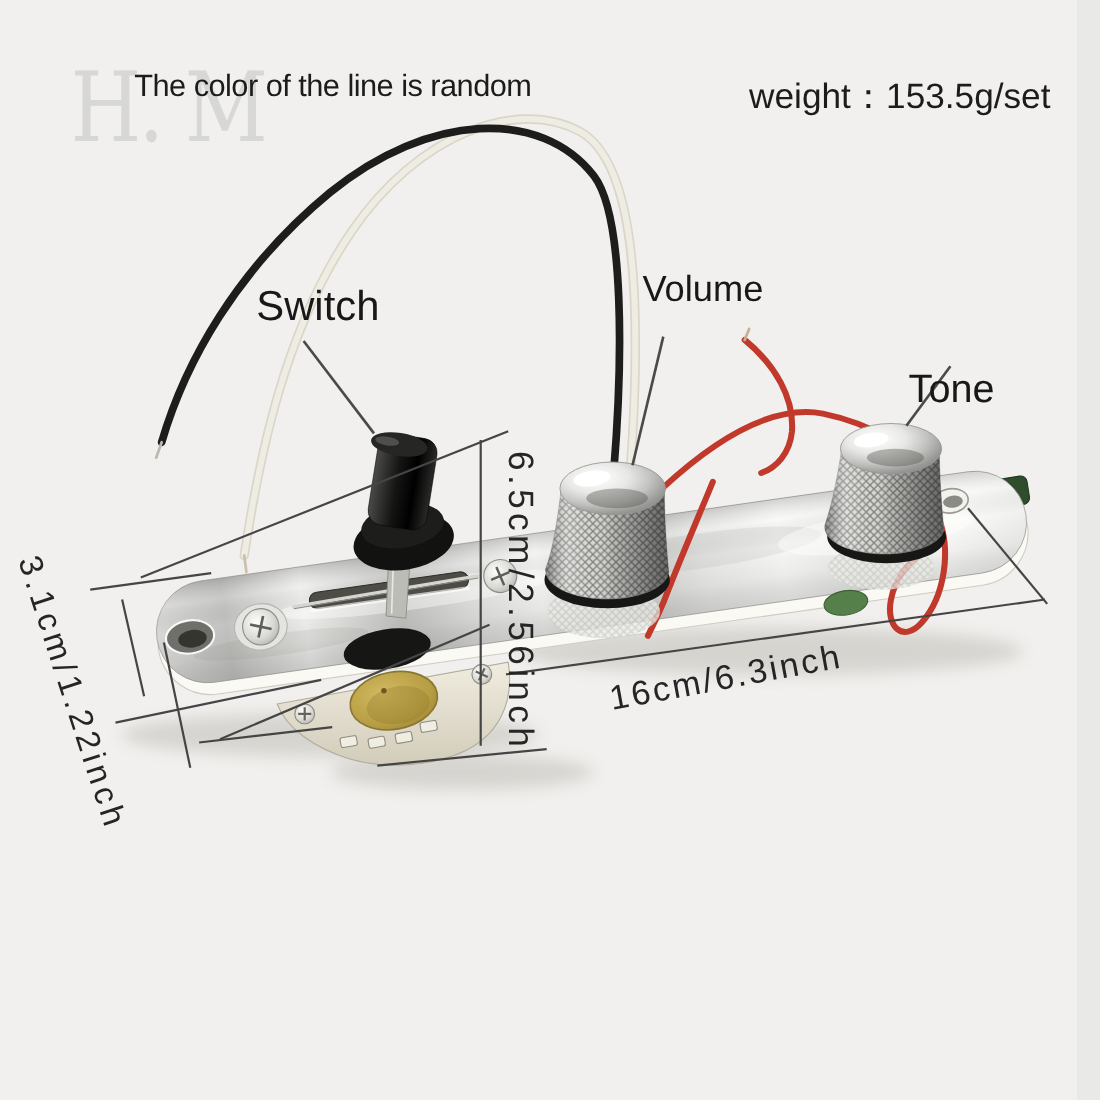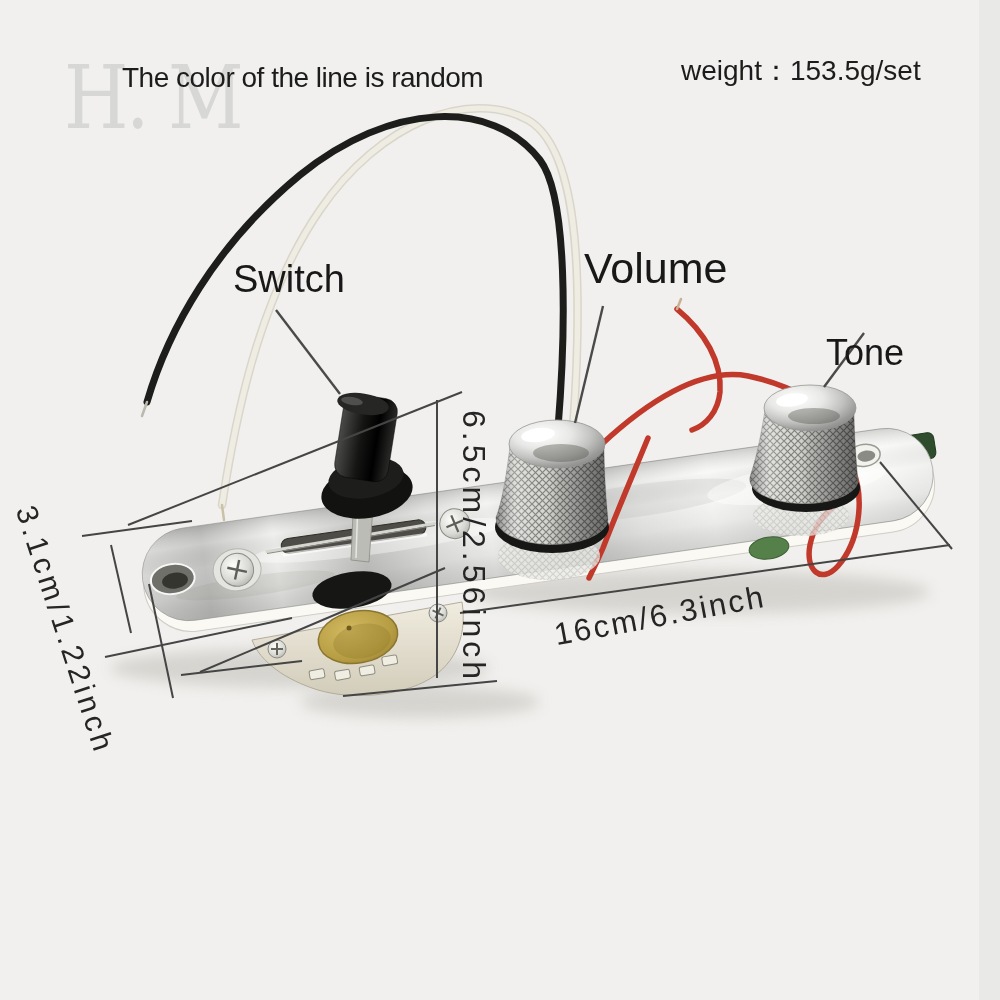--- a/index.html
+++ b/index.html
@@ -11,24 +11,24 @@
   }
   .stage svg{position:absolute;left:0;top:0;}
   .txt{position:absolute;color:#1c1c1c;white-space:nowrap;}
   .watermark{
     position:absolute;left:64px;top:46px;
     font-family:"DejaVu Serif","Liberation Serif",serif;
     font-size:88px;color:#d7d7d5;letter-spacing:-3px;
     transform:scaleX(.84);transform-origin:left top;white-space:nowrap;
   }
   .note{left:122px;top:62px;font-size:28px;letter-spacing:-.5px;}
-  .weight{left:681px;top:52px;font-size:28px;text-align:right;}
+  .weight{left:681px;top:66px;font-size:32px;text-align:right;}
   .lbl{font-size:38px;color:#181818;}
   .lbl-switch{left:233px;top:258px;}
-  .lbl-volume{left:584px;top:244px;font-size:43px;}
+  .lbl-volume{left:584px;top:244px;font-size:33px;}
   .lbl-tone{left:826px;top:284px;font-size:36px;margin-top:48px;}
   .dim{color:#252525;text-align:center;width:300px;}
   .dim-h{left:323px;top:528px;font-size:32px;letter-spacing:4px;transform:rotate(90deg);}
   .dim-l{left:510px;top:598px;font-size:31px;letter-spacing:2.5px;transform:rotate(-10.5deg);}
   .dim-w{left:-85px;top:613px;font-size:30px;letter-spacing:4px;transform:rotate(72deg);}
 </style>
 </head>
 <body>
 
 <div class="stage">

